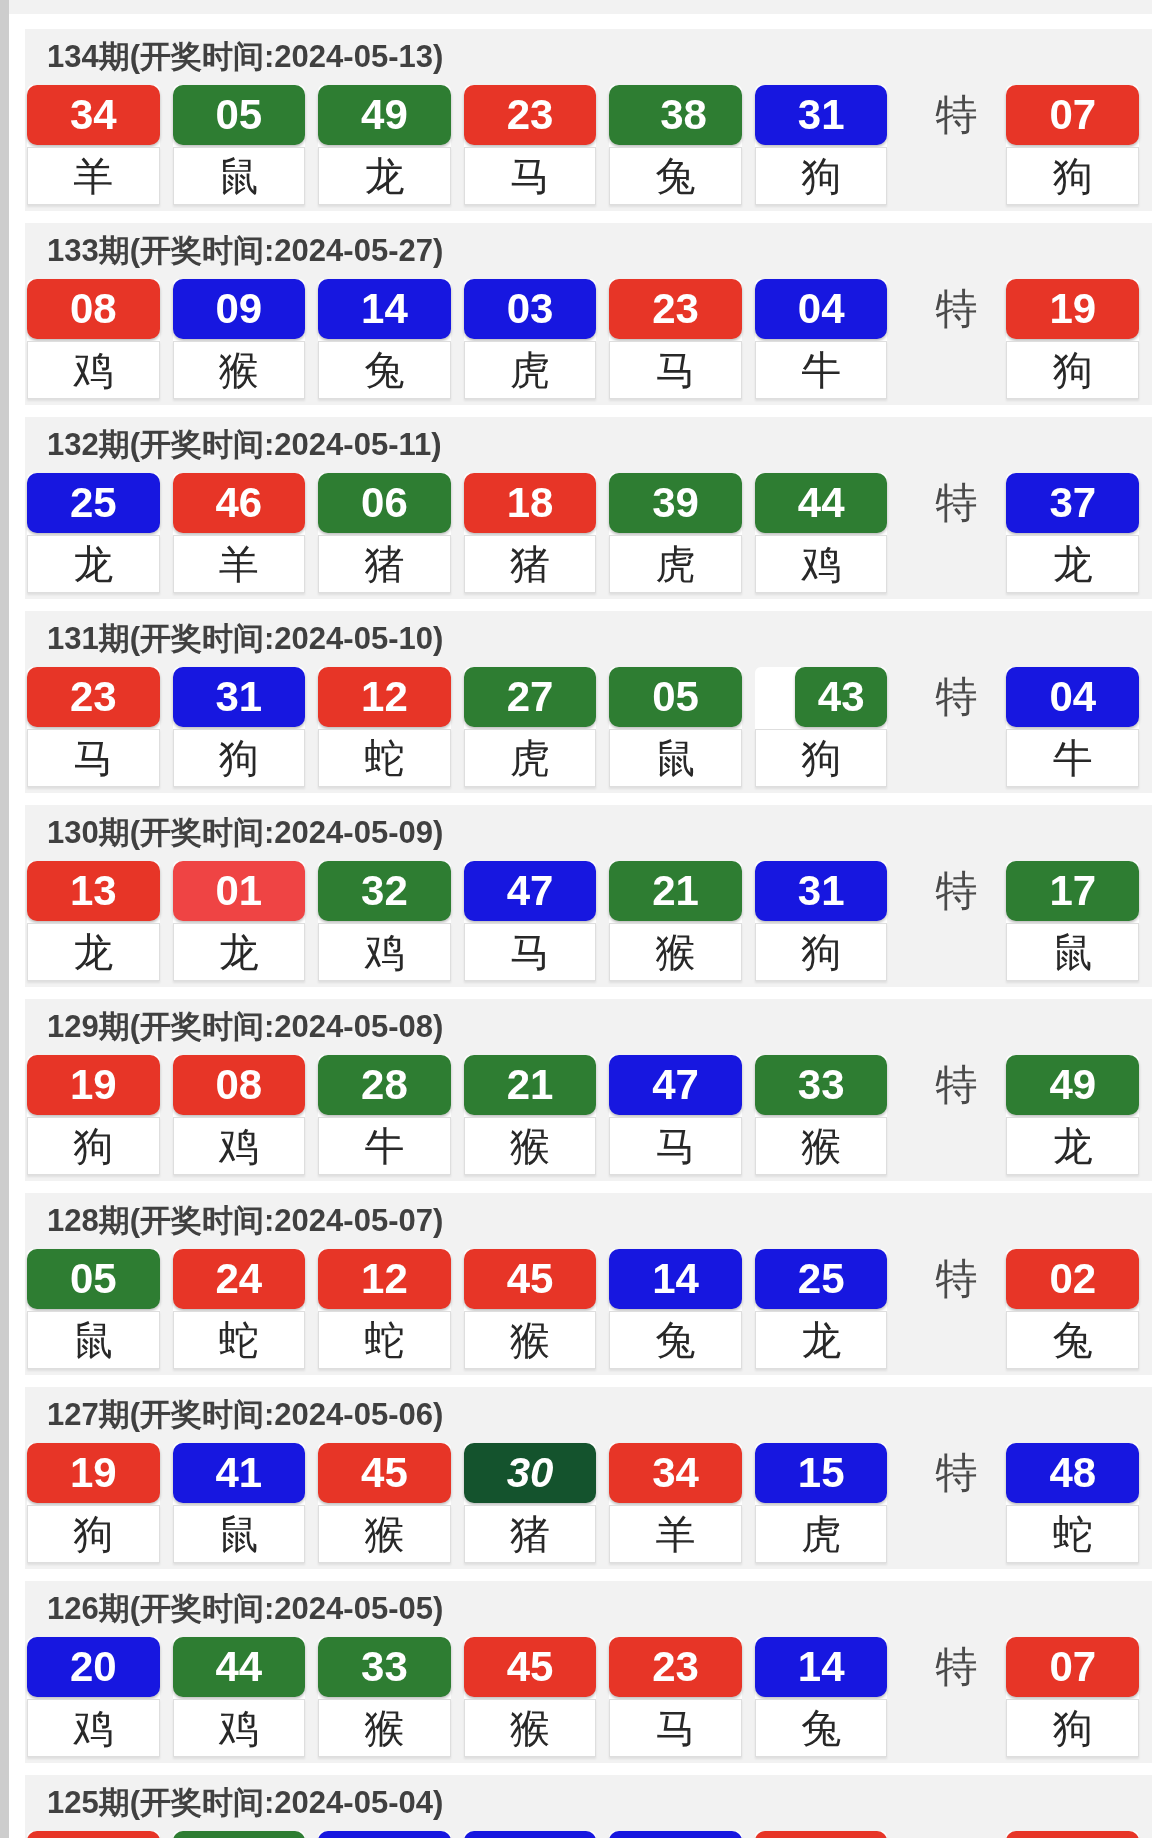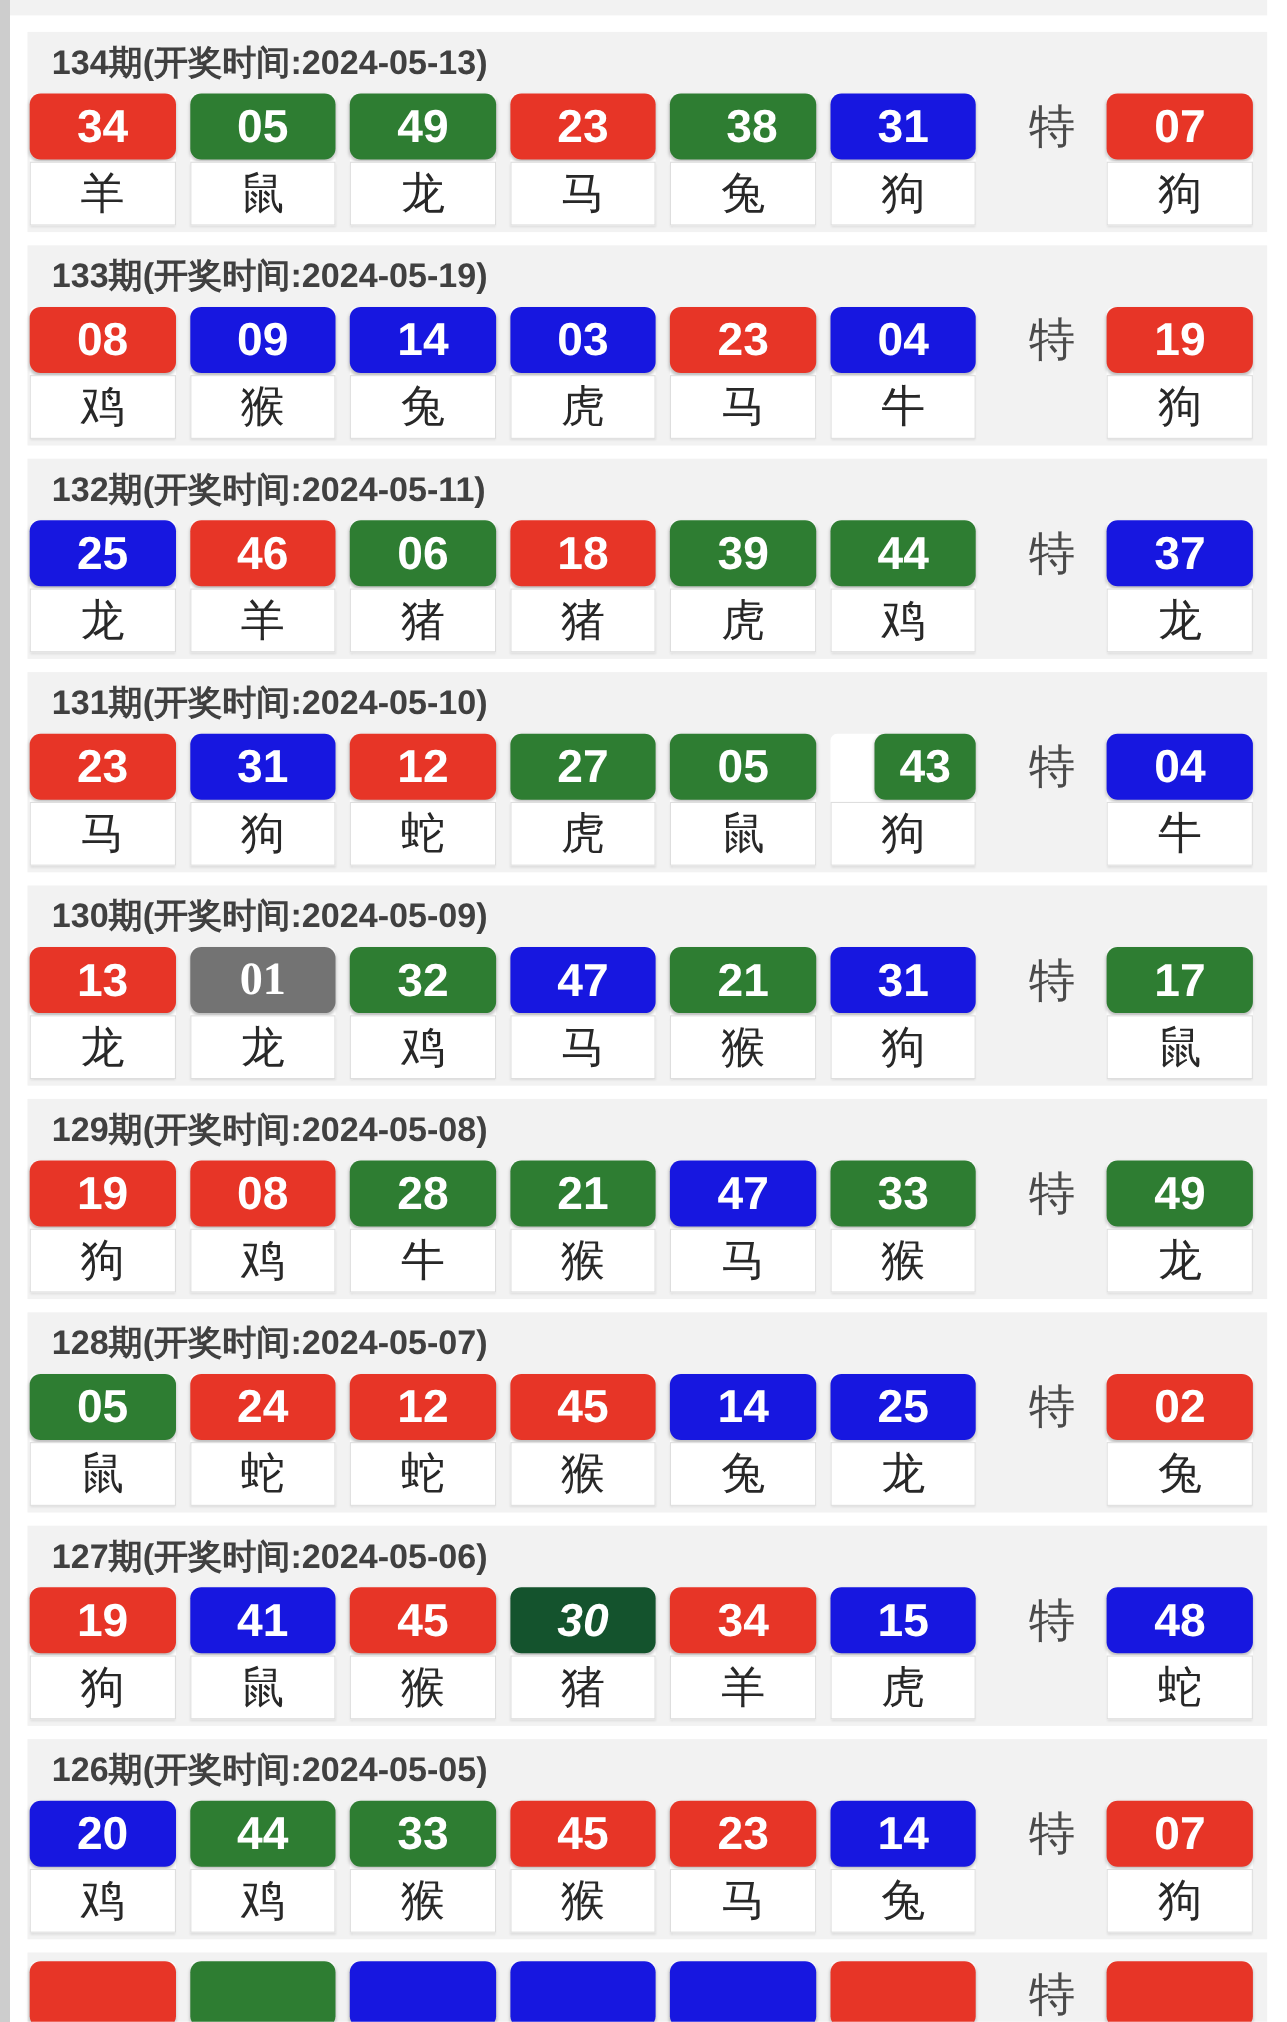--- a/index.html
+++ b/index.html
@@ -122,21 +122,21 @@
   </div>
 <div class="special-label">特</div>
   <div class="card">
     <div class="num" style="background: rgb(231, 53, 39);">07</div>
     <div class="zod">狗</div>
   </div>
 </div>
   </section>
 
   <section class="period">
-    <div class="period-title">133期(开奖时间:2024-05-19)</div>
+    <div class="period-title">133期(开奖时间:2024-05-27)</div>
     <div class="row">
   <div class="card">
     <div class="num" style="background: rgb(231, 53, 39);">08</div>
     <div class="zod">鸡</div>
   </div>
 
   <div class="card">
     <div class="num" style="background: rgb(23, 23, 224);">09</div>
     <div class="zod">猴</div>
   </div>
@@ -250,21 +250,21 @@
 
   <section class="period">
     <div class="period-title">130期(开奖时间:2024-05-09)</div>
     <div class="row">
   <div class="card">
     <div class="num" style="background: rgb(231, 53, 39);">13</div>
     <div class="zod">龙</div>
   </div>
 
   <div class="card">
-    <div class="num" style="background: #737373; font-family: Liberation Serif, serif;">01</div>
+    <div class="num" style="background: #ef4444;">01</div>
     <div class="zod">龙</div>
   </div>
 
   <div class="card">
     <div class="num" style="background: rgb(46, 125, 50);">32</div>
     <div class="zod">鸡</div>
   </div>
 
   <div class="card">
     <div class="num" style="background: rgb(23, 23, 224);">47</div>
@@ -442,20 +442,21 @@
   </div>
 <div class="special-label">特</div>
   <div class="card">
     <div class="num" style="background: rgb(231, 53, 39);">07</div>
     <div class="zod">狗</div>
   </div>
 </div>
   </section>
 
   <section class="period">
+    <div class="period-title">125期(开奖时间:2024-05-04)</div>
     <div class="row">
   <div class="card">
     <div class="num" style="background: rgb(231, 53, 39);"></div>
 
   </div>
 
   <div class="card">
     <div class="num" style="background: rgb(46, 125, 50);"></div>
 
   </div>

